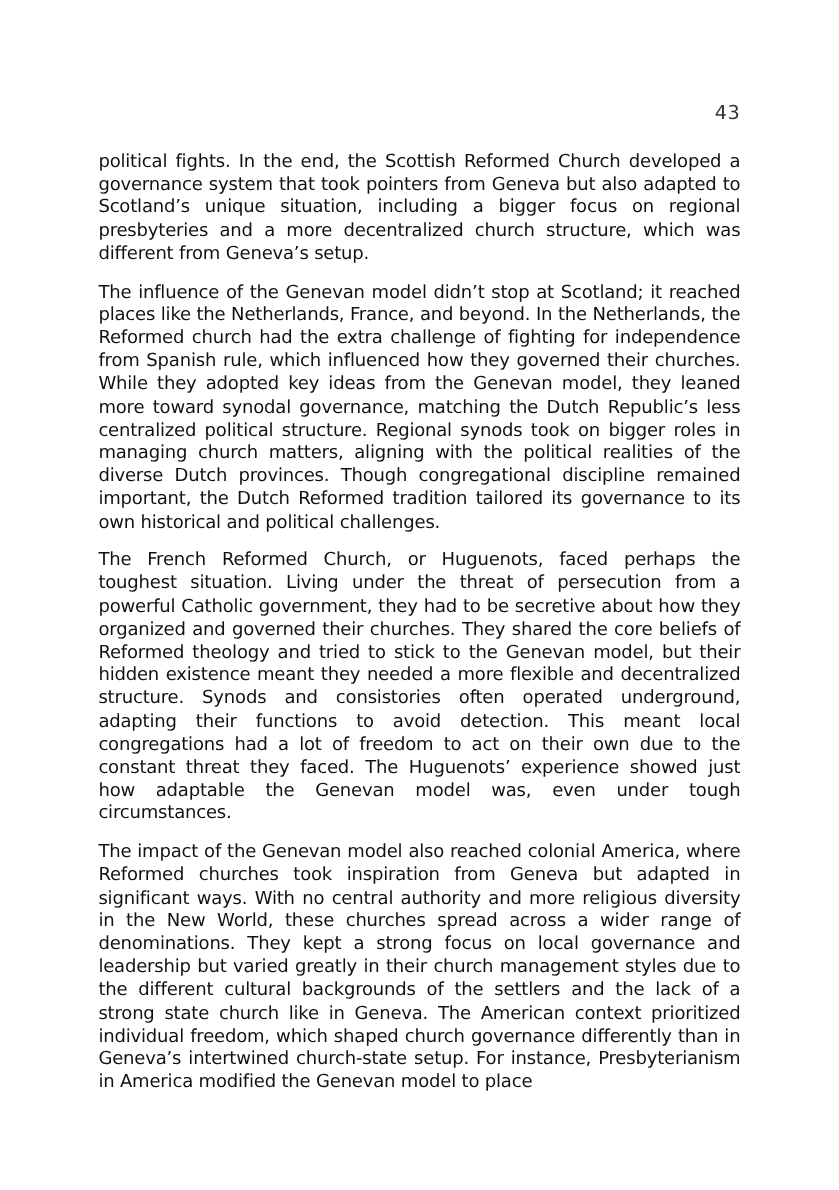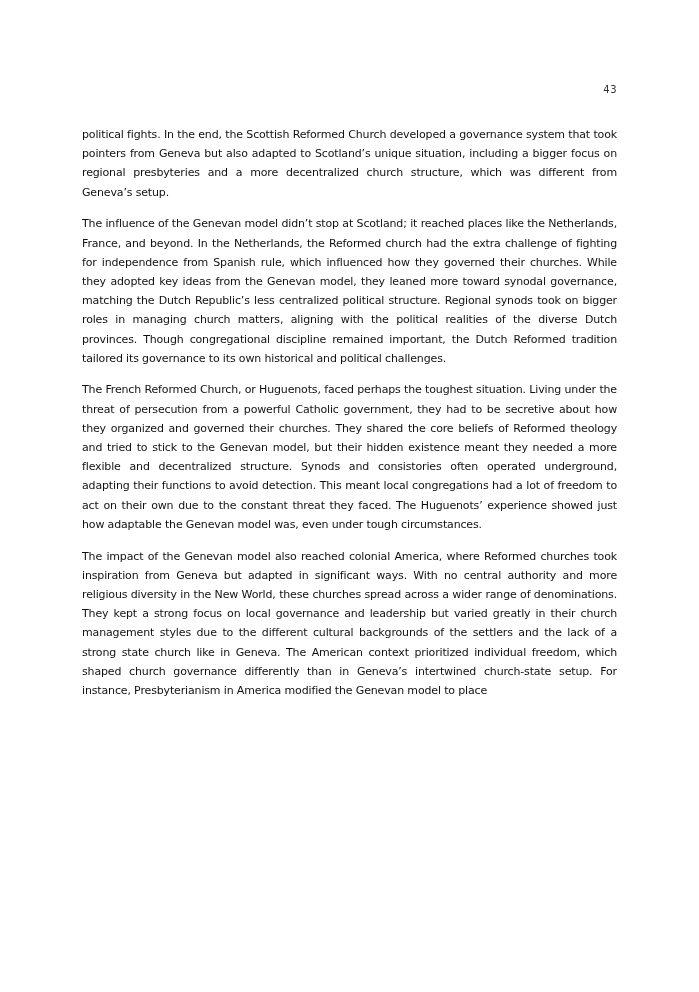--- a/index.html
+++ b/index.html
@@ -12,33 +12,33 @@
       height: 992px;
       position: relative;
       overflow: hidden;
       font-family: "DejaVu Sans", sans-serif;
       color: #111111;
     }
     .page-number {
       position: absolute;
       top: 84px;
       right: 82px;
-      font-size: 10px;
+      font-size: 16px;
       color: #333333;
       letter-spacing: 0.5px;
     }
     .content {
       position: absolute;
       top: 125px;
       left: 82px;
       width: 535px;
     }
     .para {
       margin: 0 0 12.5px 0;
-      font-size: 11px;
+      font-size: 15px;
       line-height: 19.2px;
       text-align: justify;
       letter-spacing: -0.15px;
       word-spacing: 0px;
     }
   </style>
 </head>
 <body>
 
 <div class="page-number">43</div>

